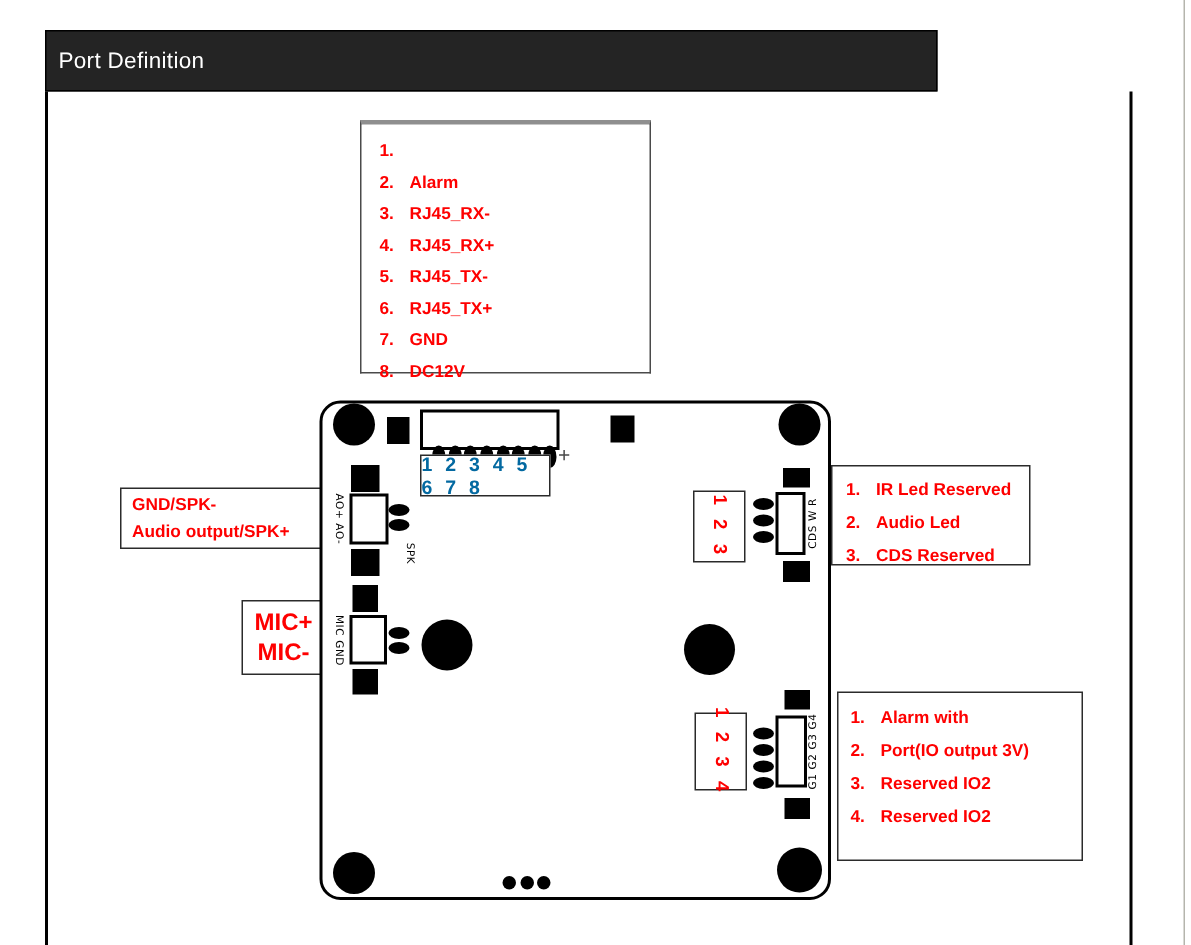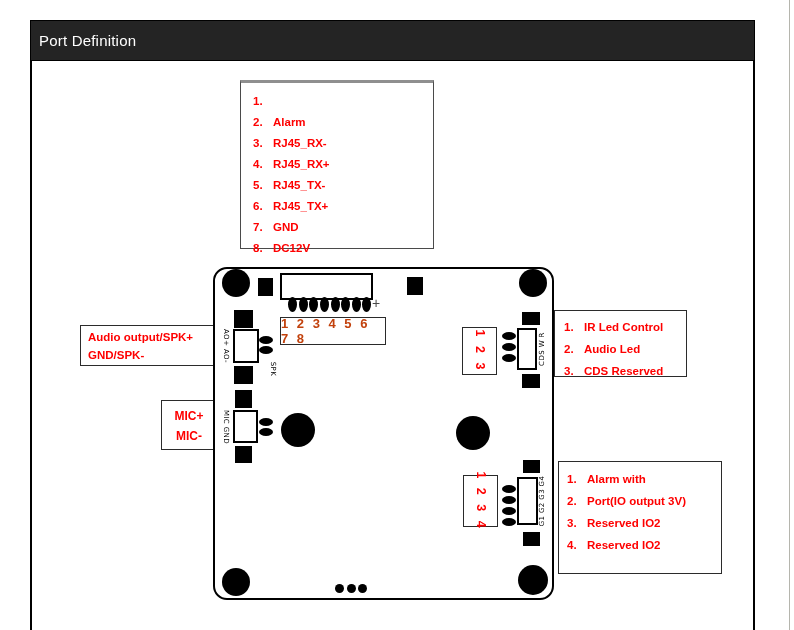--- a/index.html
+++ b/index.html
@@ -6,21 +6,21 @@
   html,body { background:#fff; }
   body { font-family:"Liberation Sans", sans-serif; }
   #page {
     position:relative; width:794px; height:630px; background:#ffffff; overflow:hidden;
   }
   
   #edge-line { position:absolute; left:789px; top:0; width:1px; height:630px; background:#b5b5ad; }
 
   
   #header {
-    position:absolute; left:30px; top:20px; width:725px; height:41px;
+    position:absolute; left:30px; top:20px; width:595px; height:41px;
     background:#242424; border:1px solid #000;
     display:flex; align-items:center; padding-left:8px;
     color:#ffffff; font-size:15px; letter-spacing:0.2px;
   }
 
   
   #frame {
     position:absolute; left:30px; top:61px; width:725px; height:569px;
     border-left:2px solid #000; border-right:2px solid #000;
   }
@@ -38,21 +38,21 @@
   #ir-list { left:554px; top:310px; width:133px; height:67px; padding:5px 0 0 9px; }
   #ir-list .row { line-height:22px; }
 
   #alarm-list { left:558px; top:461px; width:164px; height:113px; padding:6px 0 0 8px; }
   #alarm-list .row { line-height:22px; }
 
   #audio-label { left:80px; top:325px; width:137px; height:41px; padding:3px 0 0 7px; }
   #audio-label .line { font-size:11.5px; font-weight:bold; color:#fe0000; line-height:17.5px; }
 
   #mic-label { left:161px; top:400px; width:56px; height:50px; padding-top:5px; text-align:center; }
-  #mic-label .line { font-size:12px; font-weight:bold; color:#fe0000; line-height:20px; }
+  #mic-label .line { font-size:16px; font-weight:bold; color:#fe0000; line-height:20px; }
 
   
   #board {
     position:absolute; left:213px; top:267px; width:341px; height:333px;
     border:2px solid #000; border-radius:14px; background:#fff;
   }
   .hole { position:absolute; background:#000; border-radius:50%; width:28px; height:28px; }
   .sq   { position:absolute; background:#000; }
   .body { position:absolute; background:#fff; border:2px solid #000; }
   .pin-v { position:absolute; width:9px; height:15px; background:#000; border-radius:50%; }
@@ -66,23 +66,23 @@
     font-size:7px; color:#000; letter-spacing:0.4px; font-family:"DejaVu Sans", sans-serif;
   }
   .vtext.ccw span { transform:translate(-50%,-50%) rotate(-90deg); }
 
   .pinbox { position:absolute; background:#fff; border:1.5px solid #2a2a2a; }
   .pinbox .vdigits {
     position:absolute; left:50%; top:50%; white-space:nowrap;
     transform:translate(-50%,-50%) rotate(90deg);
     font-size:12.5px; font-weight:bold; color:#fe0000; letter-spacing:3px;
   }
-  #top-pinbox { left:65px; top:48px; width:106px; height:28px;
+  #top-pinbox { left:65px; top:34px; width:87px; height:28px;
     display:flex; align-items:center; justify-content:center;
-    font-size:13px; font-weight:bold; color:#c2410c; letter-spacing:2.5px; }
+    font-size:13px; font-weight:bold; color:#0369a1; letter-spacing:2.5px; }
 
   #plus-mark { position:absolute; left:157px; top:26px; font-size:14px; color:#4a4a4a; }
 </style>
 </head>
 <body>
 
 <div id="page">
   <div id="edge-line"></div>
 
   <div id="header">
@@ -119,33 +119,33 @@
         <span class="num">7.</span>
         <span>GND</span>
       </div>
     <div class="row">
         <span class="num">8.</span>
         <span>DC12V</span>
       </div>
   </div>
 
   <div id="audio-label" class="listbox">
+    <div class="line">GND/SPK-</div>
     <div class="line">Audio output/SPK+</div>
-    <div class="line">GND/SPK-</div>
   </div>
 
   <div id="mic-label" class="listbox">
     <div class="line">MIC+</div>
     <div class="line">MIC-</div>
   </div>
 
   <div id="ir-list" class="listbox">
     <div class="row">
         <span class="num">1.</span>
-        <span>IR Led Control</span>
+        <span>IR Led Reserved</span>
       </div>
     <div class="row">
         <span class="num">2.</span>
         <span>Audio Led</span>
       </div>
     <div class="row">
         <span class="num">3.</span>
         <span>CDS Reserved</span>
       </div>
   </div>

